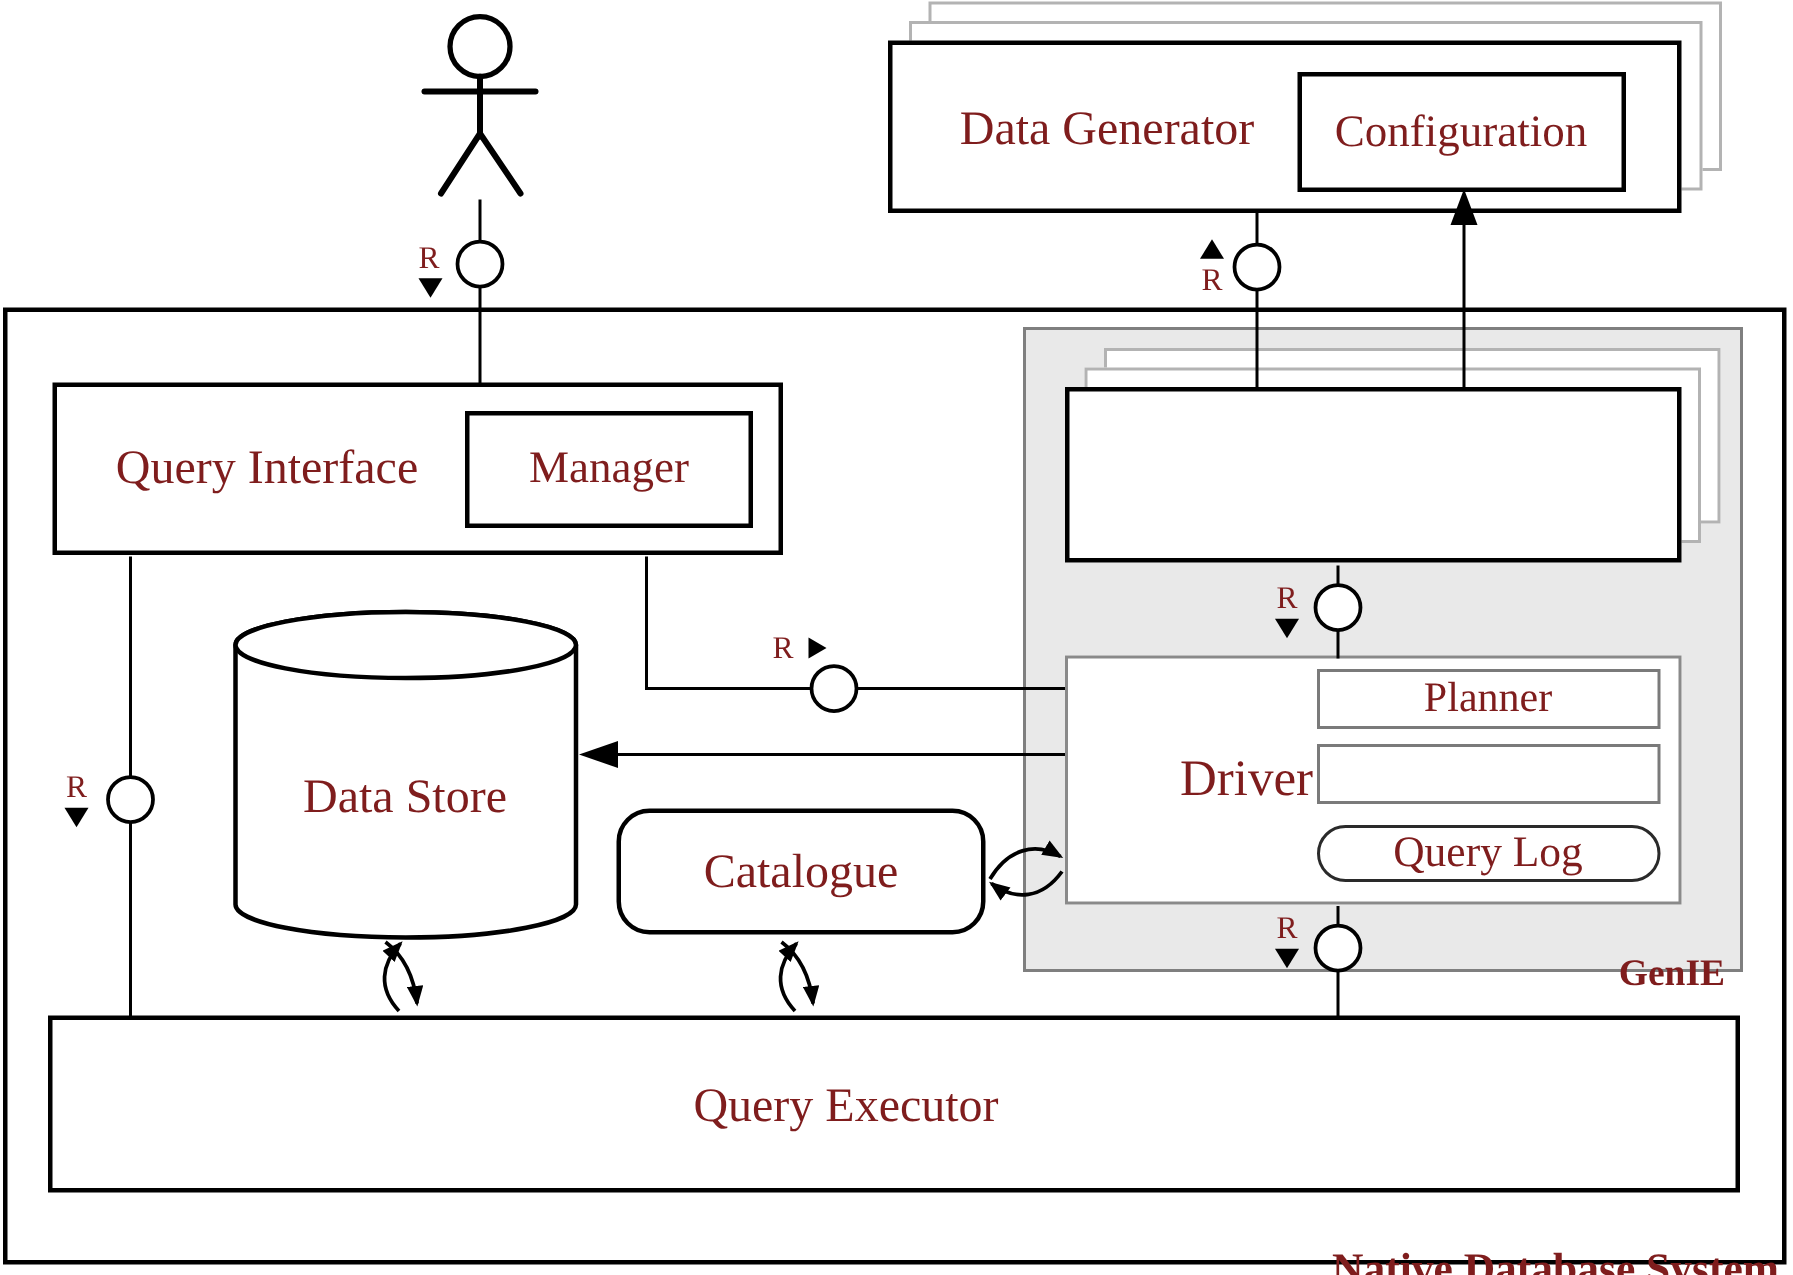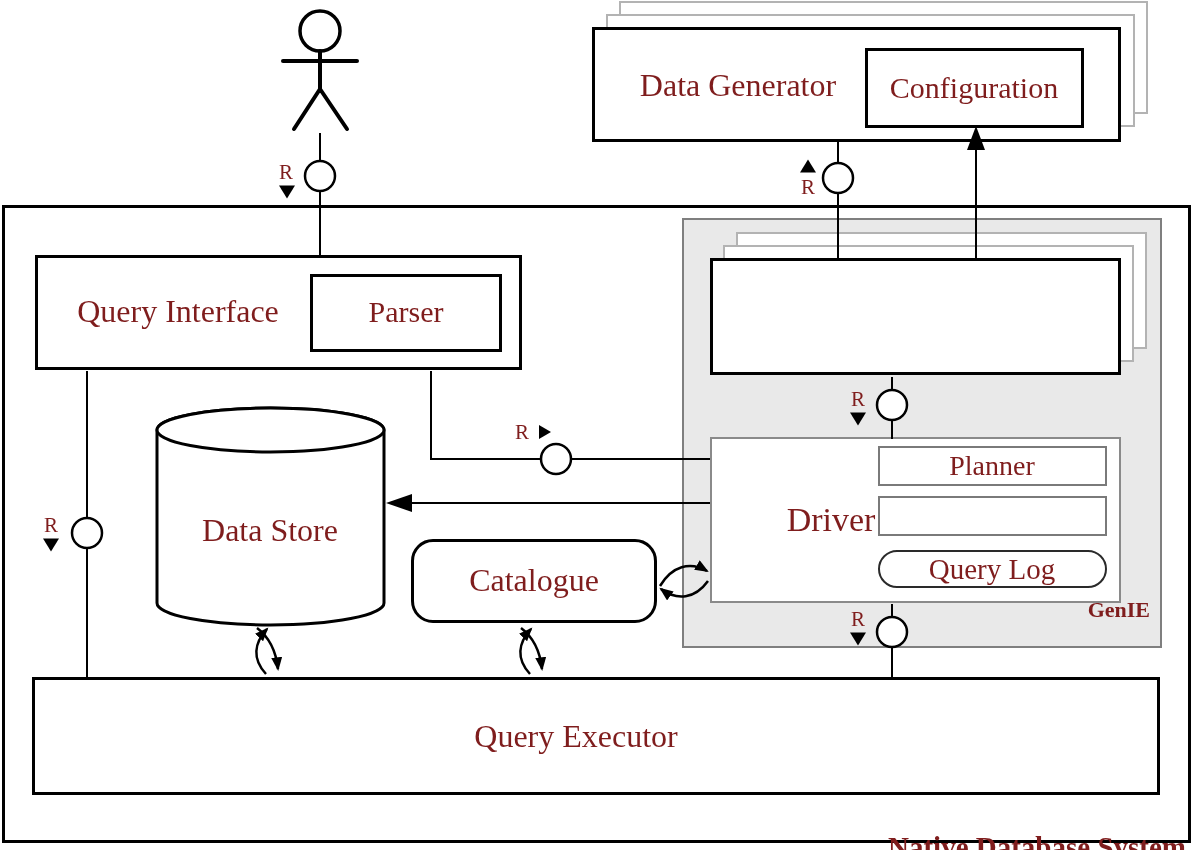--- a/index.html
+++ b/index.html
@@ -132,28 +132,28 @@
 
     <g stroke="#000" stroke-width="2.5" fill="none">
       <path d="M660,586 C672,566 690,561 707,571" marker-end="url(#ah)"></path>
       <path d="M708,581 C695,599 677,601 661,589" marker-end="url(#ah)"></path>
     </g>
   </svg>
 
   <div class="lbl fs32 z6" style="left:738px;top:85px;">Data Generator</div>
   <div class="lbl fs30 z6" style="left:974px;top:88px;">Configuration</div>
   <div class="lbl fs32 z6" style="left:178px;top:311px;">Query Interface</div>
-  <div class="lbl fs30 z6" style="left:406px;top:312px;">Parser</div>
+  <div class="lbl fs30 z6" style="left:406px;top:312px;">Manager</div>
   <div class="lbl fs34 z6" style="left:807px;top:520px;margin-left:24px;">Driver</div>
   <div class="lbl fs28 z6" style="left:992px;top:466px;">Planner</div>
   <div class="lbl fs29 z6" style="left:992px;top:569px;">Query Log</div>
   <div class="lbl fs32 z6" style="left:270px;top:530px;">Data Store</div>
   <div class="lbl fs32 z6" style="left:534px;top:580px;">Catalogue</div>
-  <div class="lbl fs32 z6" style="left:576px;top:736px;">Query Executor</div>
-  <div class="lbl-r z6" style="left:1150px;top:610px;font-size:22px;">GenIE</div>
+  <div class="lbl fs32 z6" style="left:564px;top:736px;">Query Executor</div>
+  <div class="lbl-r z6" style="left:1150px;top:649px;font-size:25px;">GenIE</div>
   <div class="lbl-r z6" style="left:1186px;top:847px;font-size:29px;">Native Database System</div>
 
   <span class="rlab z6" style="left:286px;top:172px;">R</span>
   <div class="tri tri-down z6" style="left:287px;top:192px;"></div>
 
   <div class="tri tri-up z6" style="left:808px;top:166px;"></div>
   <span class="rlab z6" style="left:808px;top:187px;">R</span>
 
   <span class="rlab z6" style="left:522px;top:432px;">R</span>
   <div class="tri tri-right z6" style="left:545px;top:432px;"></div>

